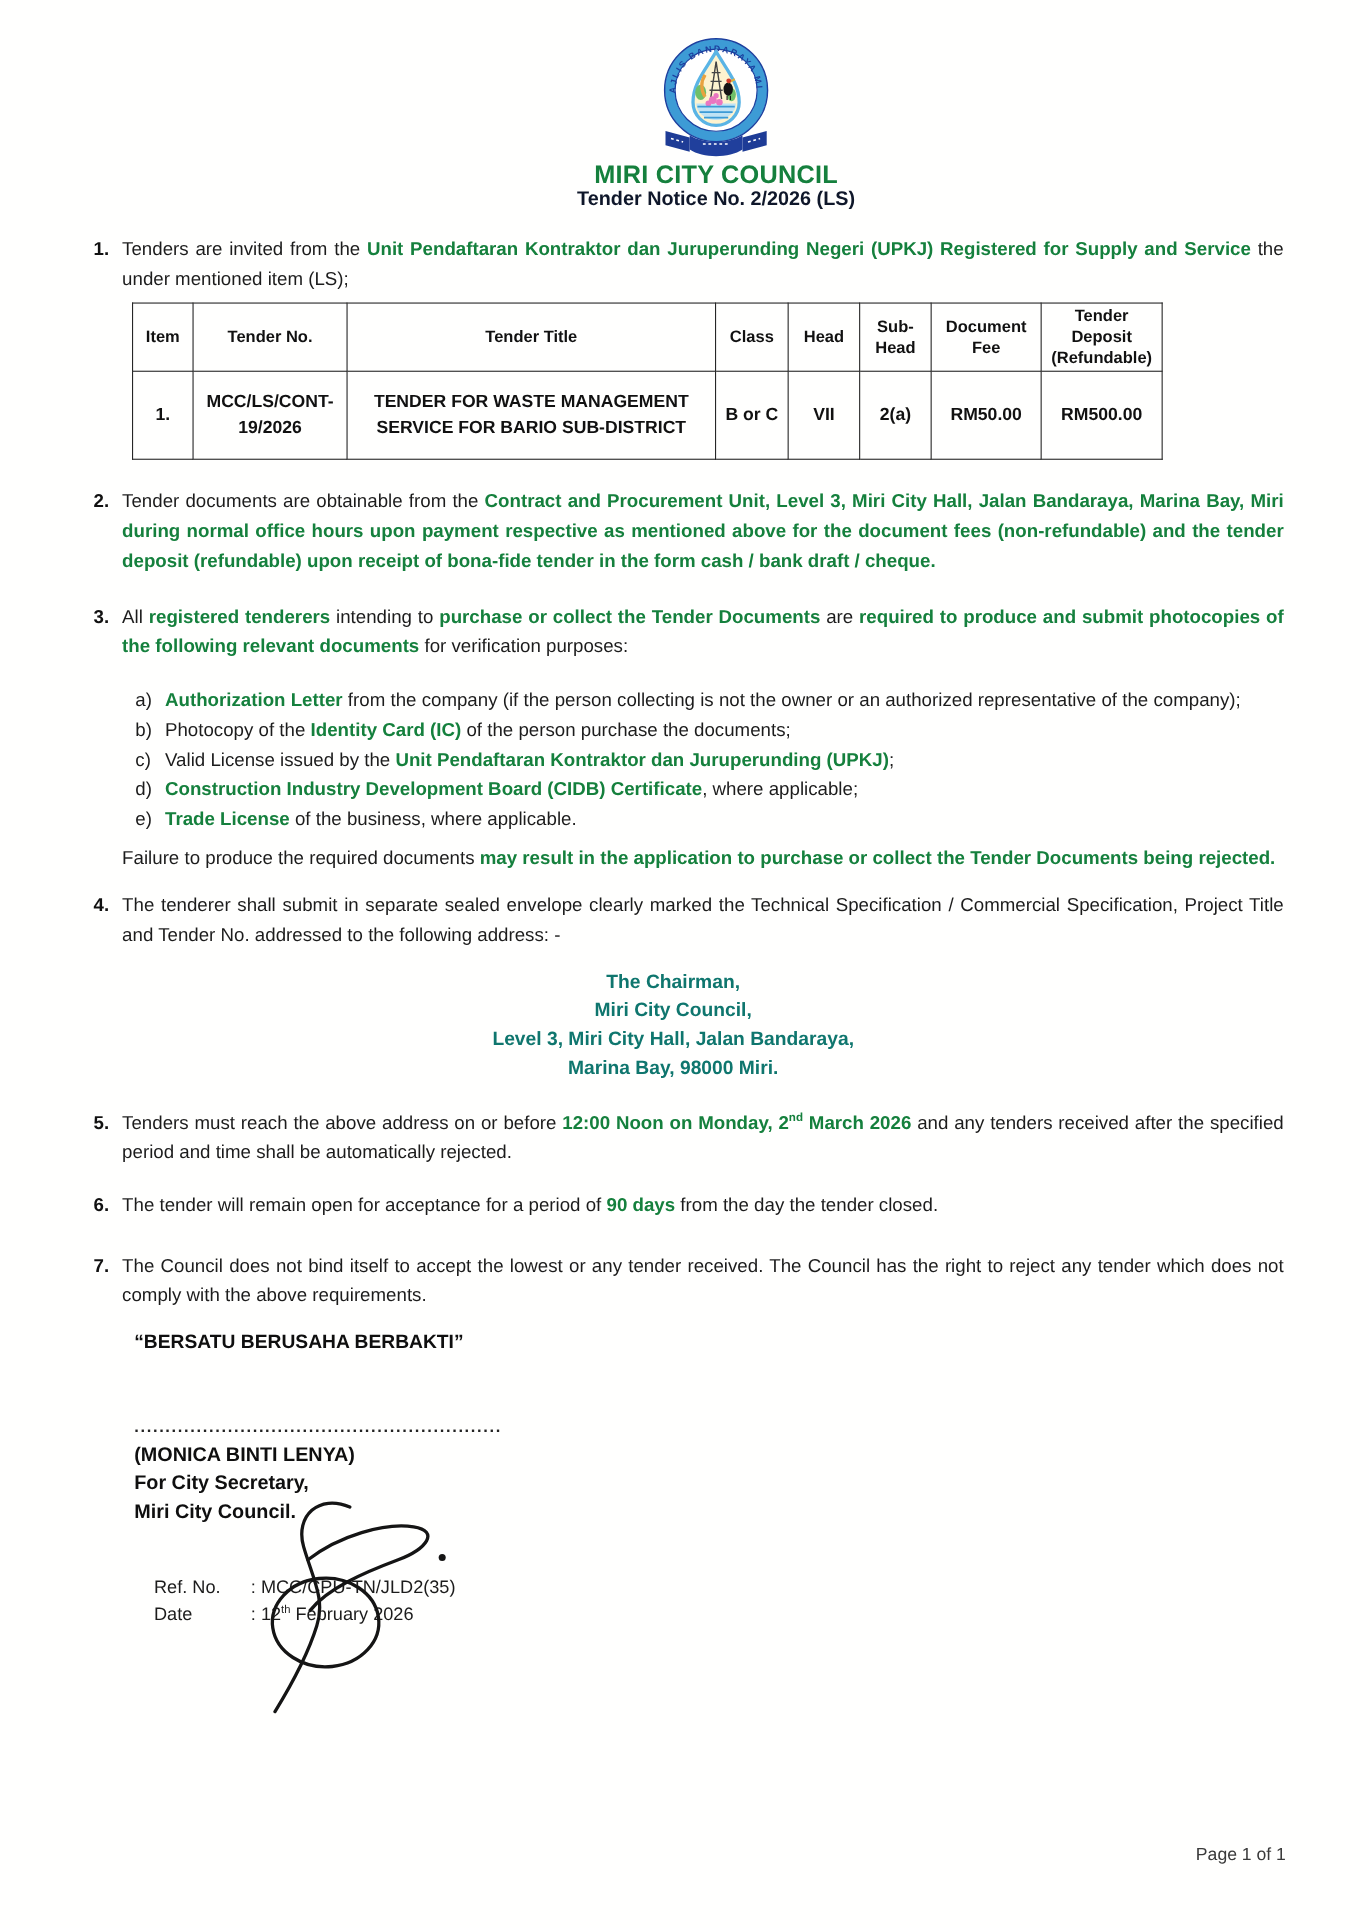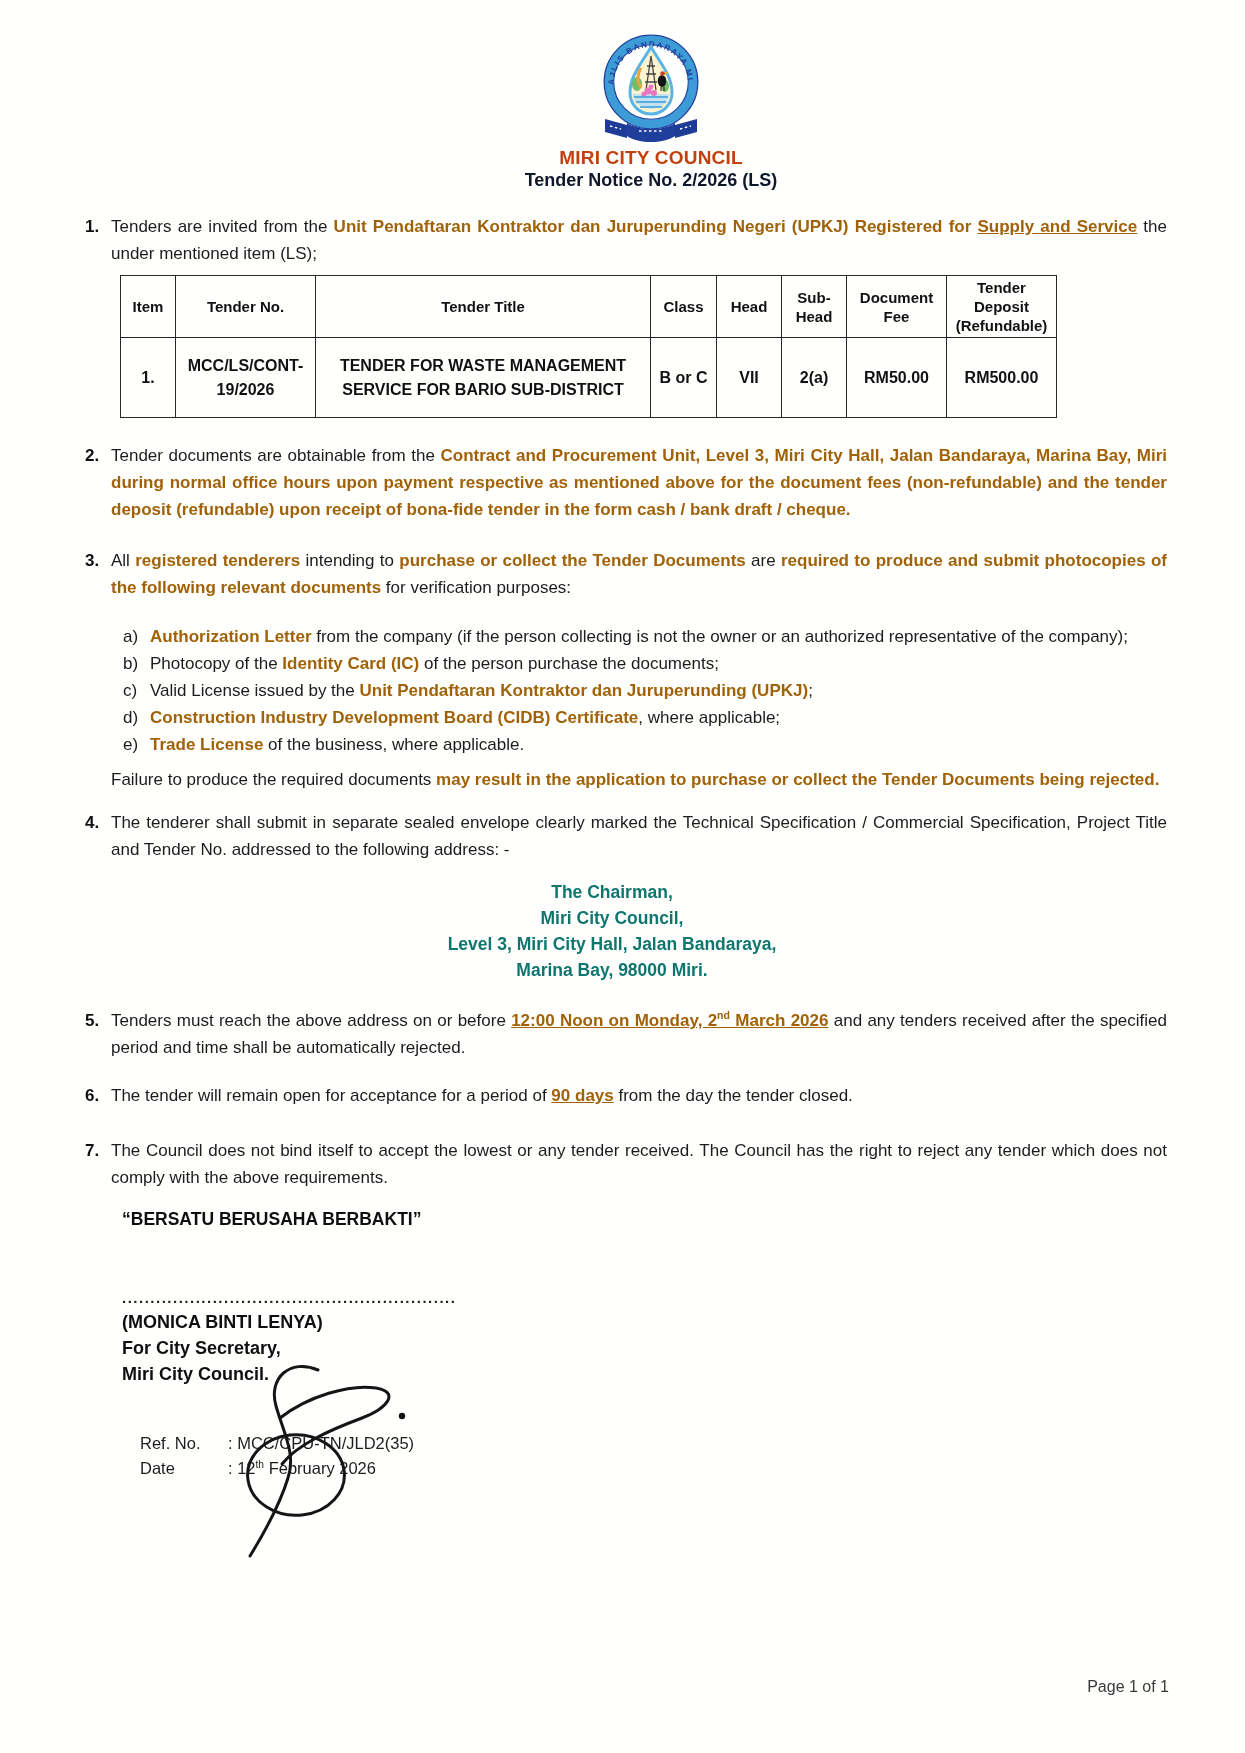--- a/index.html
+++ b/index.html
@@ -4,29 +4,29 @@
 <style>
   * { box-sizing: border-box; margin: 0; padding: 0; }
   html,body { background:#ffffff; }
   body { font-family:"Liberation Sans","DejaVu Sans",sans-serif; color:#1c1c1c; }
   .page { position:relative; width:1245px; height:1753px; background:#fffffe; overflow:hidden; }
   .content { padding:34px 78px 0 85px; }
 
   
   .doc-header { text-align:center; transform:translateX(25px); }
   .logo { display:block; margin:0 auto; }
-  .org-name { font-size:19px; font-weight:700; color:#c2410c; letter-spacing:.2px; line-height:22px; margin-top:3px; }
+  .org-name { font-size:23px; font-weight:700; color:#15803d; letter-spacing:.2px; line-height:22px; margin-top:3px; }
   .notice-no { font-size:18px; font-weight:700; color:#0f172a; line-height:22px; }
 
   
   .para { display:flex; font-size:17px; line-height:27px; }
   .para .num { min-width:26px; font-weight:700; color:#111; }
   .para .ptext { flex:1; text-align:justify; }
-  b { color:#a16207; }
-  .u { text-decoration:underline; }
+  b { color:#15803d; }
+  .u { }
   sup { font-size:0.62em; vertical-align:super; line-height:0; }
 
   .mt-item1 { margin-top:22px; }
   .mt-item2 { margin-top:24px; }
   .mt-item3 { margin-top:24px; }
   .mt-item4 { margin-top:16px; }
   .mt-item5 { margin-top:24px; }
   .mt-item6 { margin-top:21px; }
   .mt-item7 { margin-top:28px; }
 

